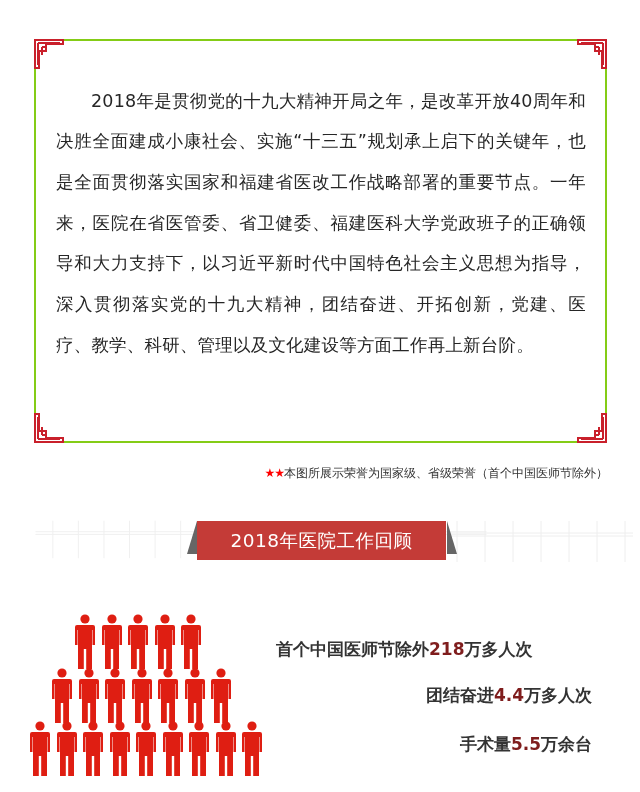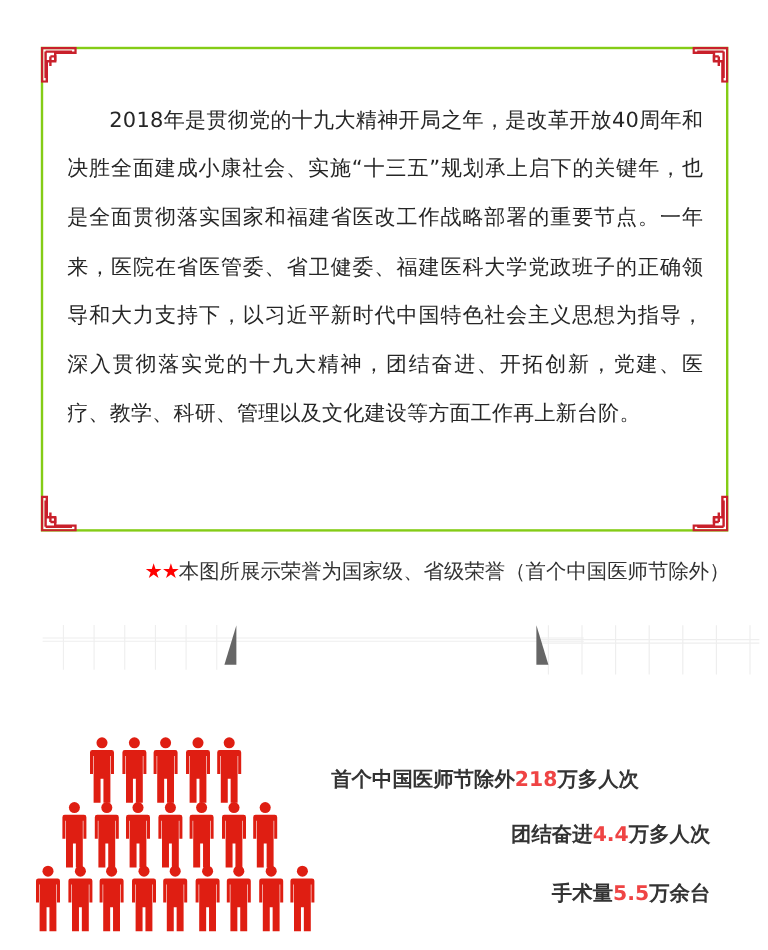--- a/index.html
+++ b/index.html
@@ -21,21 +21,21 @@
   .corner.br { right: -2px; bottom: -2px; transform: scale(-1,-1); }
 
   .para {
     position: absolute; left: 20px; top: 22px; width: 530px;
     font-size: 17.5px; line-height: 40.7px; color: #262626;
     text-indent: 2em; letter-spacing: 0.2px;
     text-align: justify;
   }
   .note {
     position: absolute; right: 32px; top: 465px;
-    font-size: 17px; color: #333; white-space: nowrap;
+    font-size: 12px; color: #333; white-space: nowrap;
   }
   .note .stars { color: #ff0000; letter-spacing: -1px; }
 
   .grid {
     position: absolute; left: 16px; top: 520px; width: 490px; height: 42px;
   }
   .banner-wrap { position: absolute; left: 187px; top: 521px; width: 270px; height: 40px; }
   .banner-tri-l { position: absolute; left: 0; top: 0; width: 0; height: 0;
     border-bottom: 33px solid #666; border-left: 10px solid transparent; }
   .banner-tri-r { position: absolute; right: 0; top: 0; width: 0; height: 0;
@@ -47,21 +47,21 @@
     letter-spacing: 0.5px;
   }
 
   .people { position: absolute; left: 0; top: 0; }
   .person { position: absolute; width: 22px; height: 56px; }
 
   .stat {
     position: absolute; font-size: 17px; font-weight: bold; color: #333;
     white-space: nowrap;
   }
-  .stat .num { color: #ef4444; }
+  .stat .num { color: #7f1d1d; }
   .stat1 { left: 276px; top: 638px; }
   .stat2 { right: 48px; top: 684px; }
   .stat3 { right: 48px; top: 733px; }
 </style>
 </head>
 <body>
 
 <div class="frame">
   <div class="corner tl">
     <svg width="30" height="30" viewBox="0 0 30 30">
@@ -116,20 +116,21 @@
     <line x1="93" y1="3" x2="93" y2="44"></line>
     <line x1="121" y1="3" x2="121" y2="44"></line>
     <line x1="149" y1="3" x2="149" y2="44"></line>
     <line x1="177" y1="3" x2="177" y2="44"></line>
   </g>
 </svg>
 
 <div class="banner-wrap">
   <div class="banner-tri-l"></div>
   <div class="banner-tri-r"></div>
+  <div class="banner">2018年医院工作回顾</div>
 </div>
 
 <div class="people" id="people">
     <div class="person" style="left: 74px; top: 614px;"><svg width="22" height="56" viewBox="0 0 22 56">
         <circle cx="11" cy="5" r="4.6" fill="#df1e12"></circle>
         <path d="M3 11 H19 Q21 11 21 13 V31 H18.5 V16 H18 V55 H12.2 V35 H9.8 V55 H4 V16 H3.5 V31 H1 V13 Q1 11 3 11 Z" fill="#df1e12"></path>
       </svg></div>
     <div class="person" style="left: 100.5px; top: 614px;"><svg width="22" height="56" viewBox="0 0 22 56">
         <circle cx="11" cy="5" r="4.6" fill="#df1e12"></circle>
         <path d="M3 11 H19 Q21 11 21 13 V31 H18.5 V16 H18 V55 H12.2 V35 H9.8 V55 H4 V16 H3.5 V31 H1 V13 Q1 11 3 11 Z" fill="#df1e12"></path>

